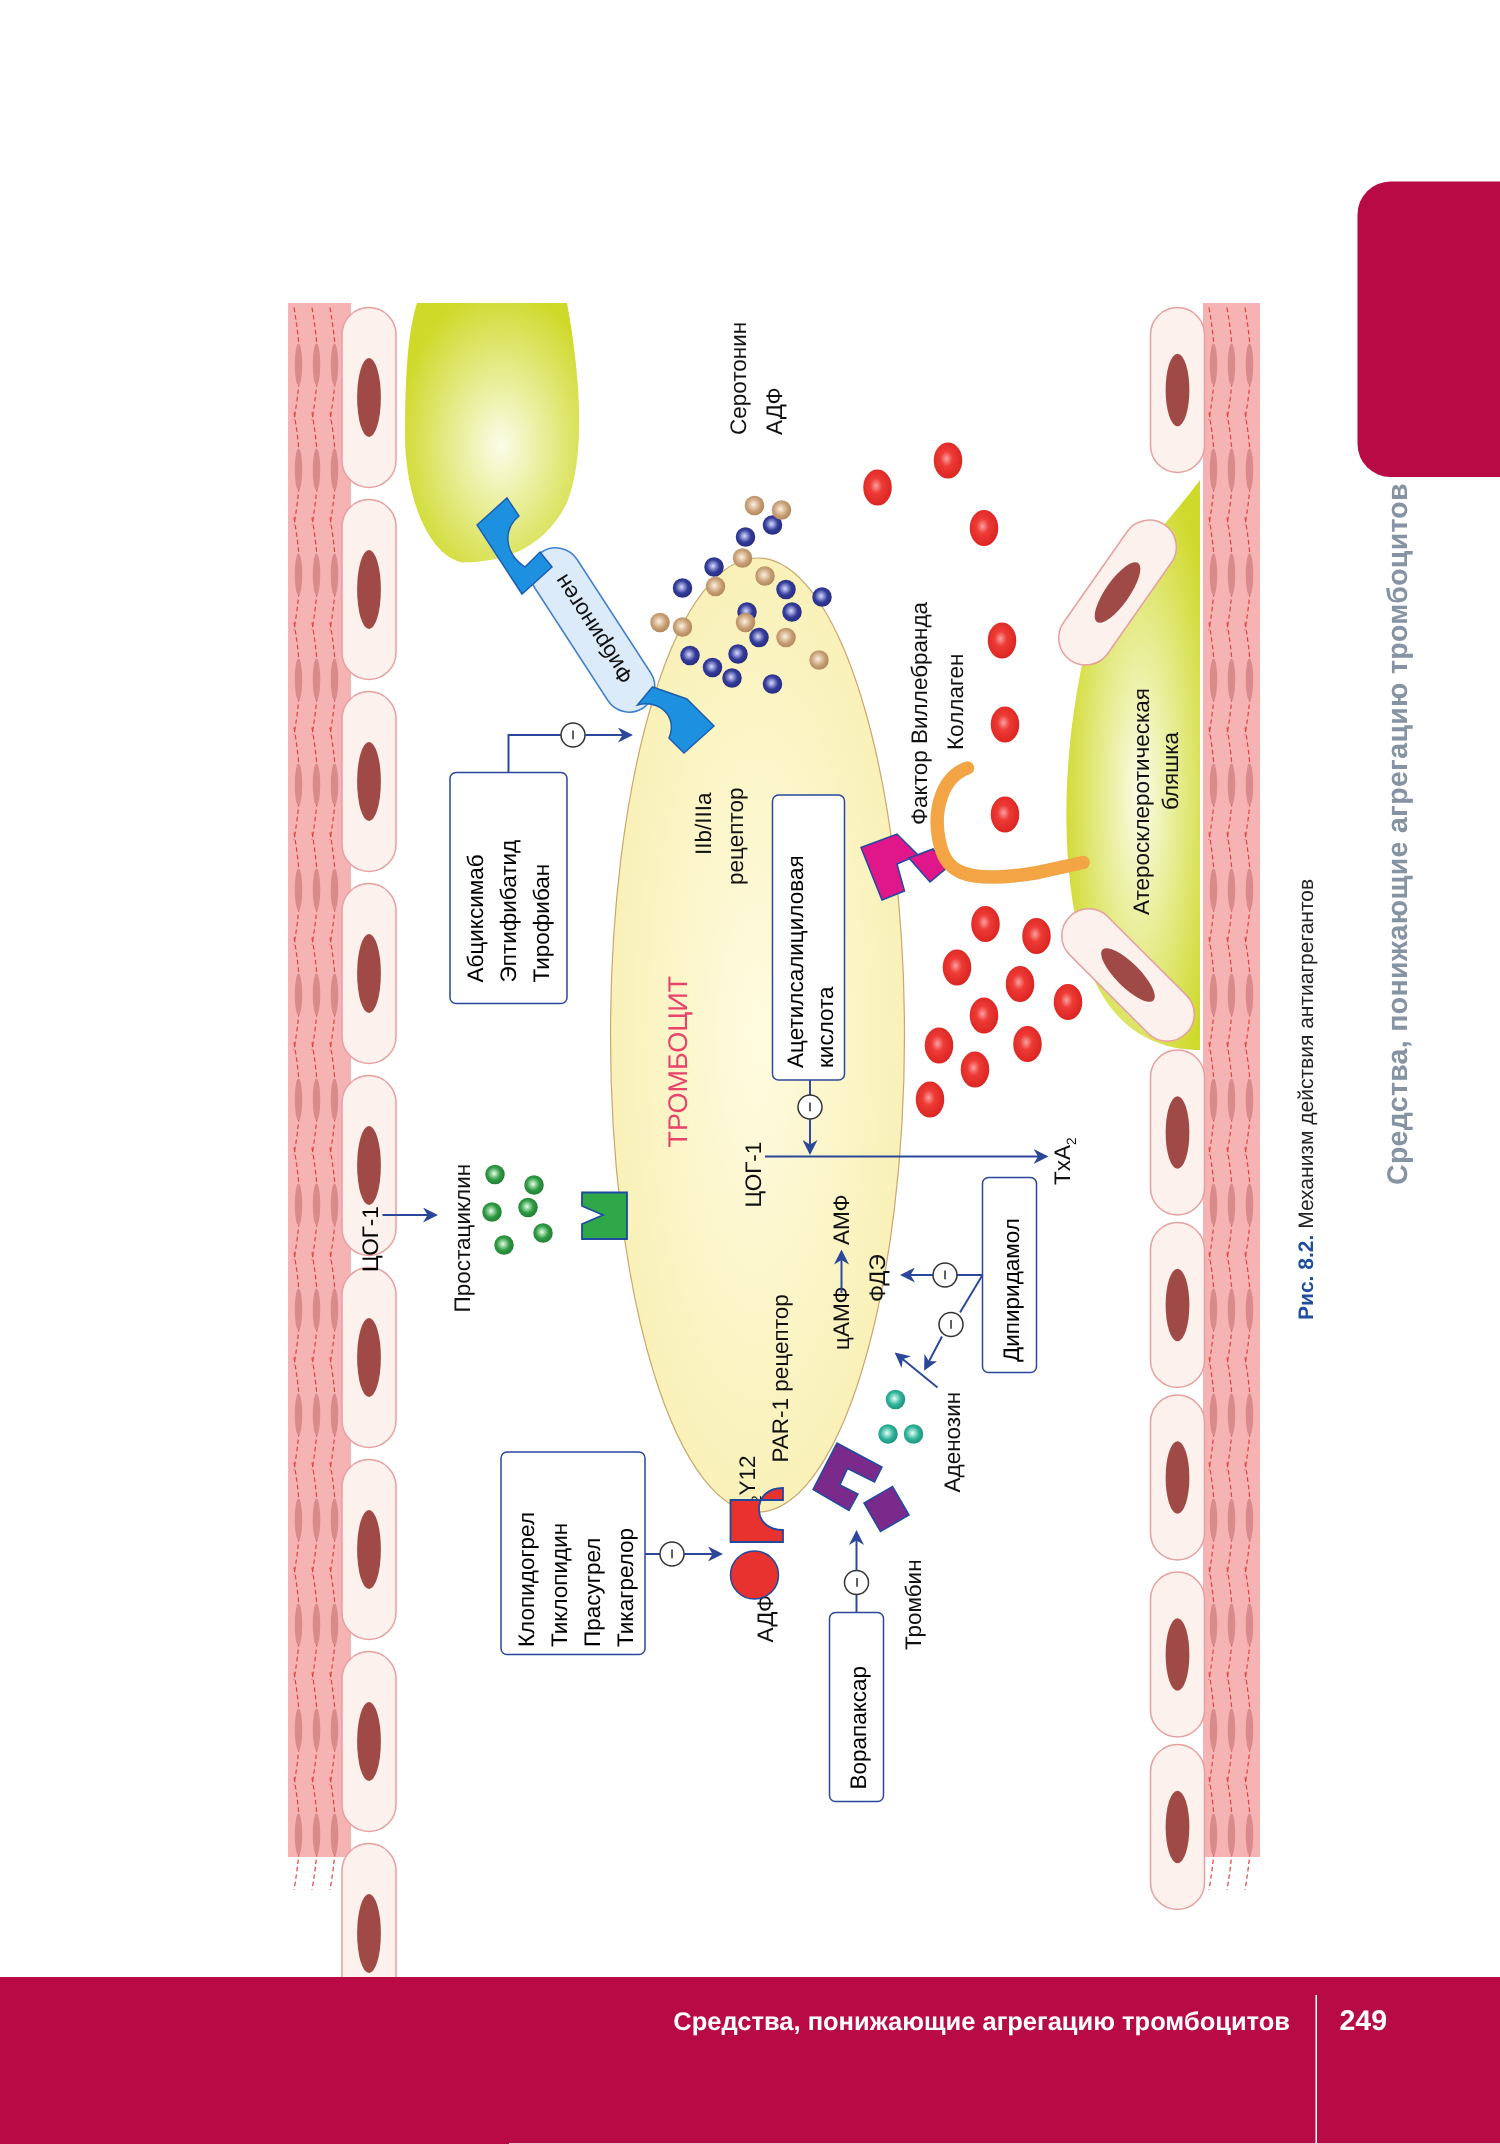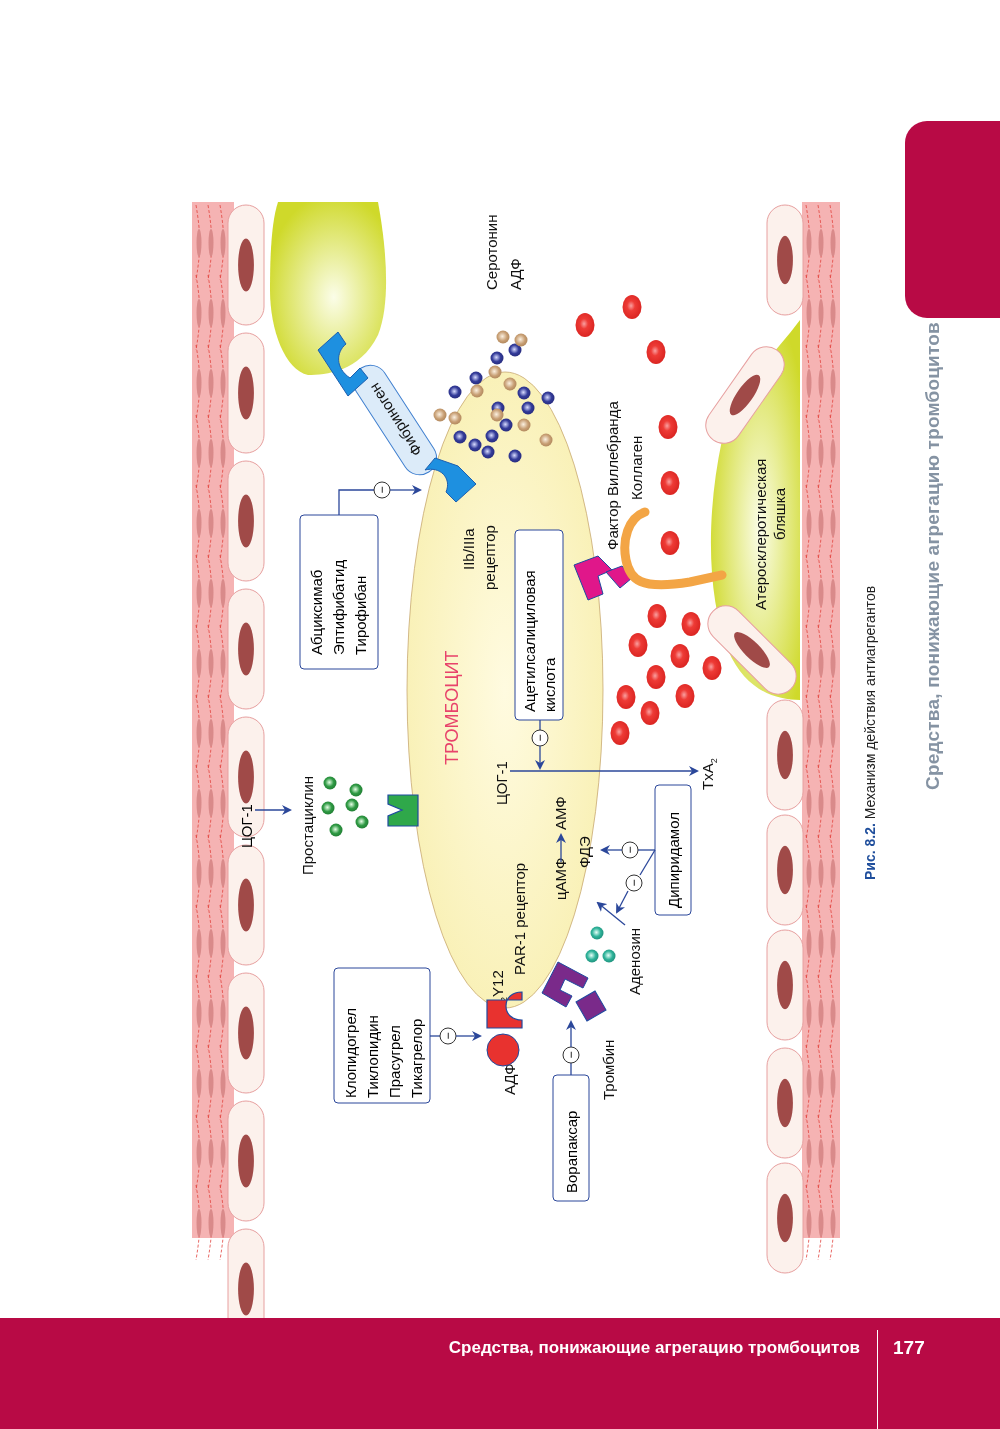--- a/index.html
+++ b/index.html
@@ -463,14 +463,14 @@
     </g>
 </svg>
 
 <div class="side-tab"></div>
 <div class="side-title">Средства, понижающие агрегацию тромбоцитов</div>
 <div class="caption"><span class="fig-num">Рис. 8.2.</span><span> Механизм действия антиагрегантов</span></div>
 
 <div class="footer">
   <div class="footer-title">Средства, понижающие агрегацию тромбоцитов</div>
   <div class="footer-divider"></div>
-  <div class="page-number">177</div>
+  <div class="page-number">249</div>
 </div>
 
 </body></html>

